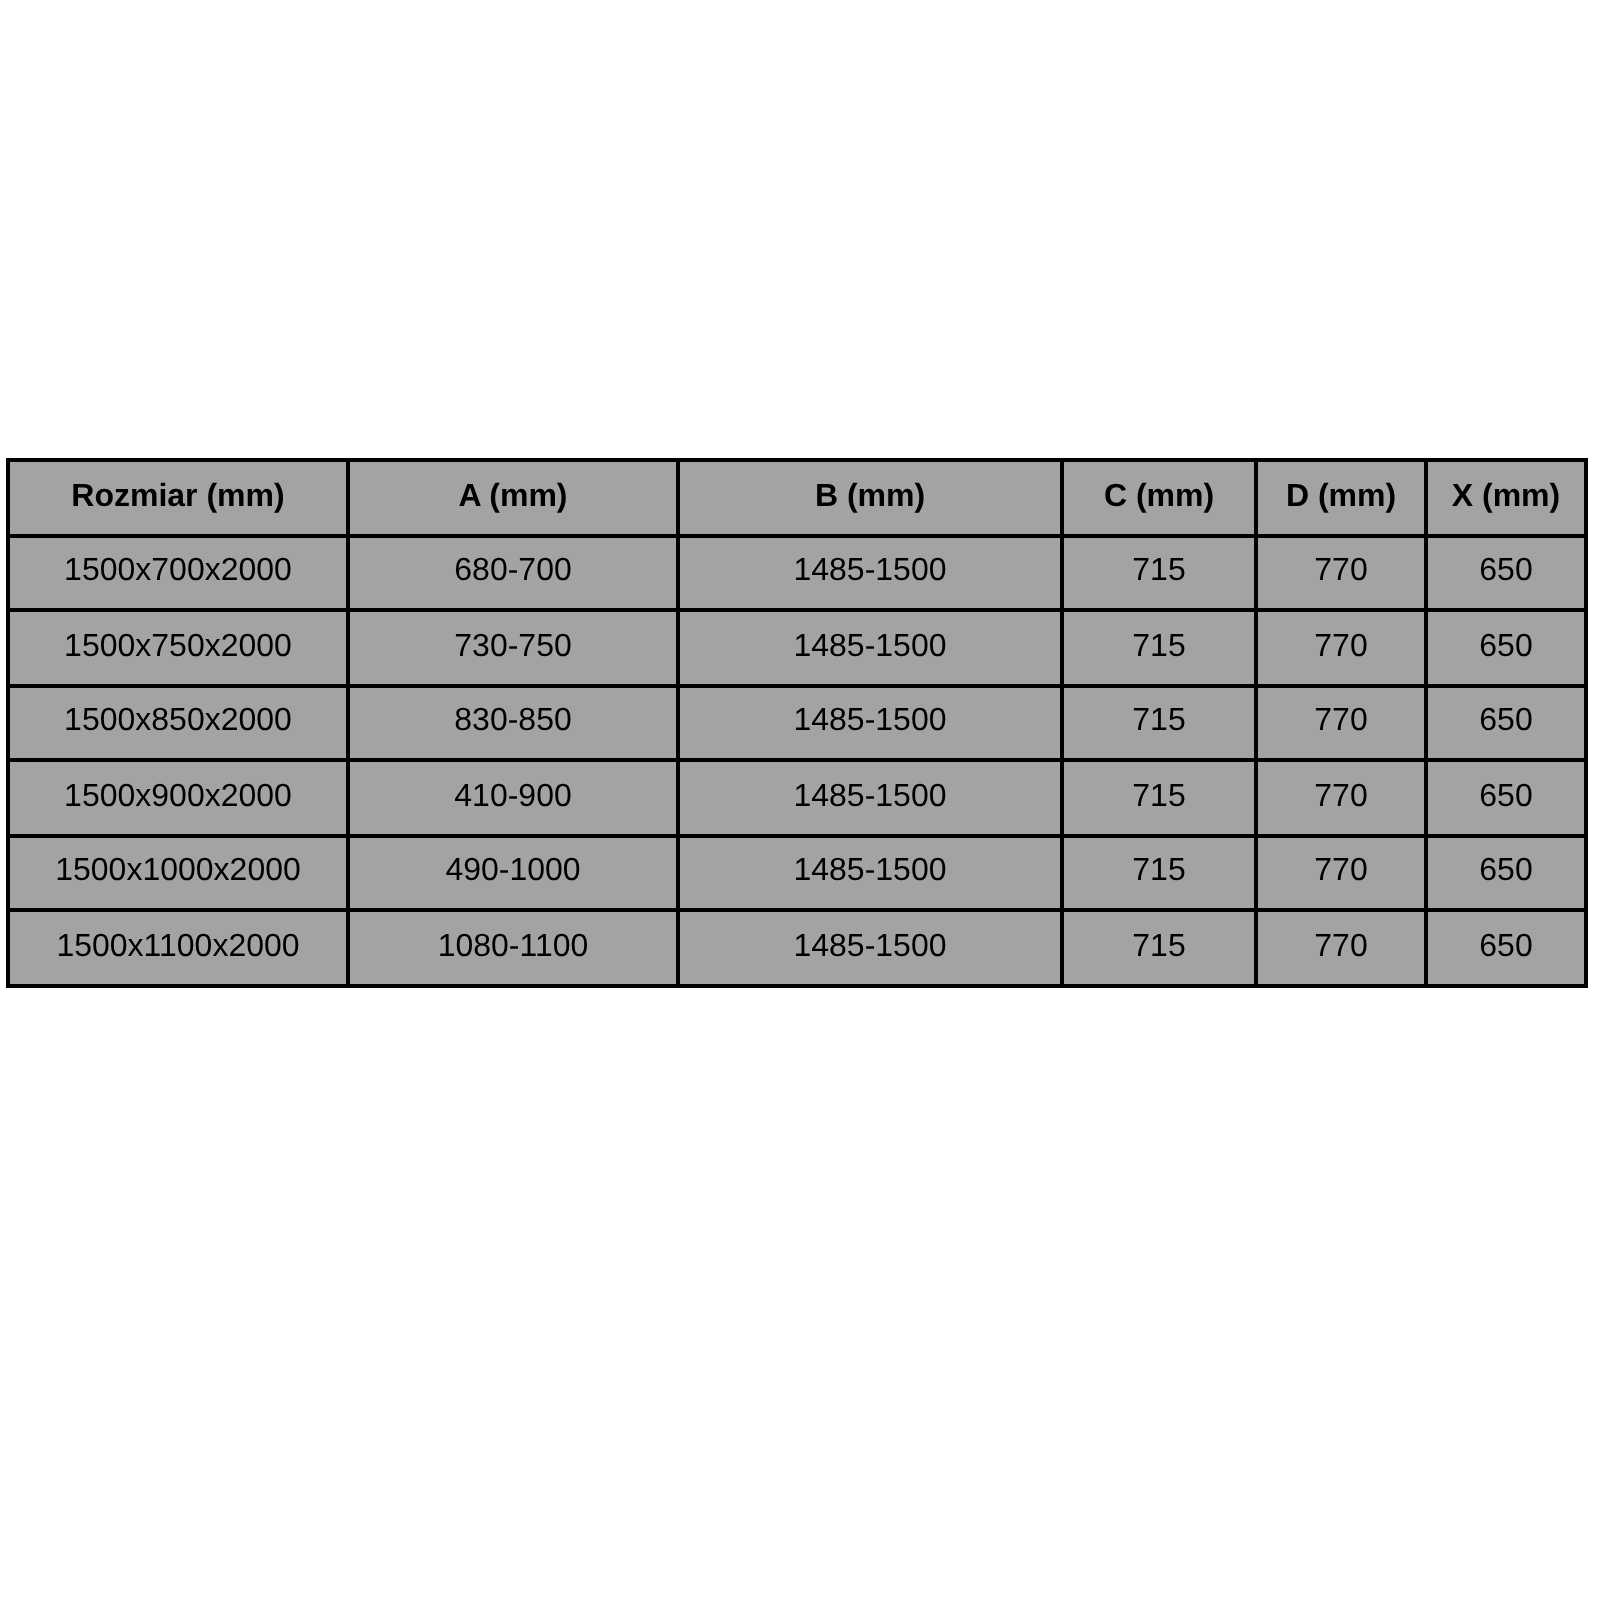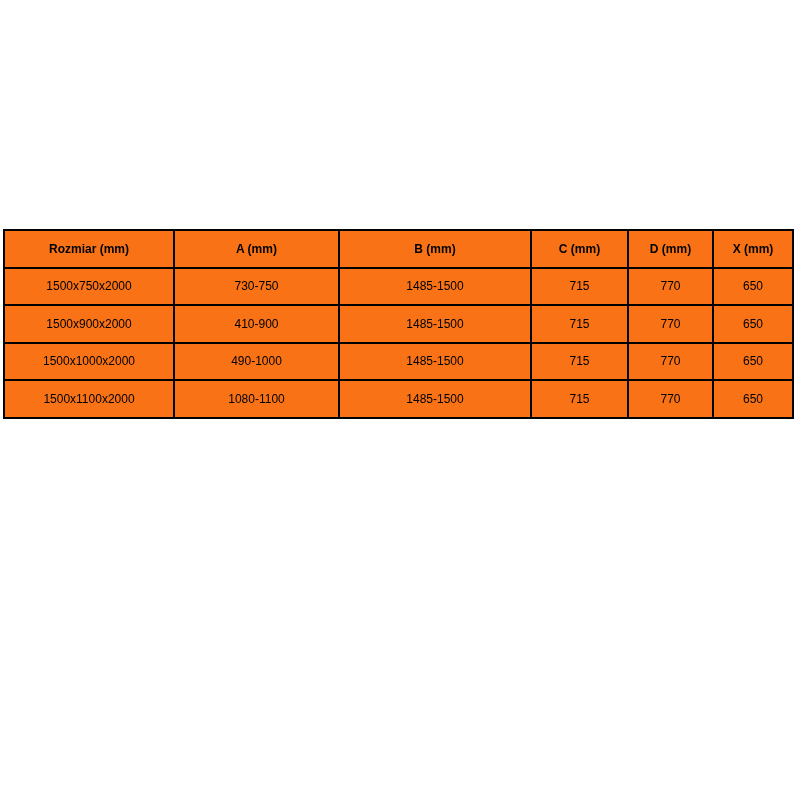--- a/index.html
+++ b/index.html
@@ -26,25 +26,25 @@
   table.spec-table {
     border-collapse: collapse;
     table-layout: fixed;
     width: 789px;
   }
   table.spec-table th,
   table.spec-table td {
     border: 2px solid #000000;
     text-align: center;
     vertical-align: middle;
-    font-size: 12px;
+    font-size: 16px;
     line-height: 1;
     height: 35.5px;
     padding: 0;
-    background: #f97316;
+    background: #a3a3a3;
     white-space: nowrap;
     overflow: hidden;
   }
   table.spec-table th {
     font-weight: bold;
   }
   col.c-rozmiar { width: 170px; }
   col.c-a { width: 165px; }
   col.c-b { width: 192px; }
   col.c-c { width: 97px; }
@@ -70,22 +70,38 @@
           <th>Rozmiar (mm)</th>
           <th>A (mm)</th>
           <th>B (mm)</th>
           <th>C (mm)</th>
           <th>D (mm)</th>
           <th>X (mm)</th>
         </tr>
       </thead>
       <tbody>
         <tr>
+          <td>1500x700x2000</td>
+          <td>680-700</td>
+          <td>1485-1500</td>
+          <td>715</td>
+          <td>770</td>
+          <td>650</td>
+        </tr>
+        <tr>
           <td>1500x750x2000</td>
           <td>730-750</td>
+          <td>1485-1500</td>
+          <td>715</td>
+          <td>770</td>
+          <td>650</td>
+        </tr>
+        <tr>
+          <td>1500x850x2000</td>
+          <td>830-850</td>
           <td>1485-1500</td>
           <td>715</td>
           <td>770</td>
           <td>650</td>
         </tr>
         <tr>
           <td>1500x900x2000</td>
           <td>410-900</td>
           <td>1485-1500</td>
           <td>715</td>

